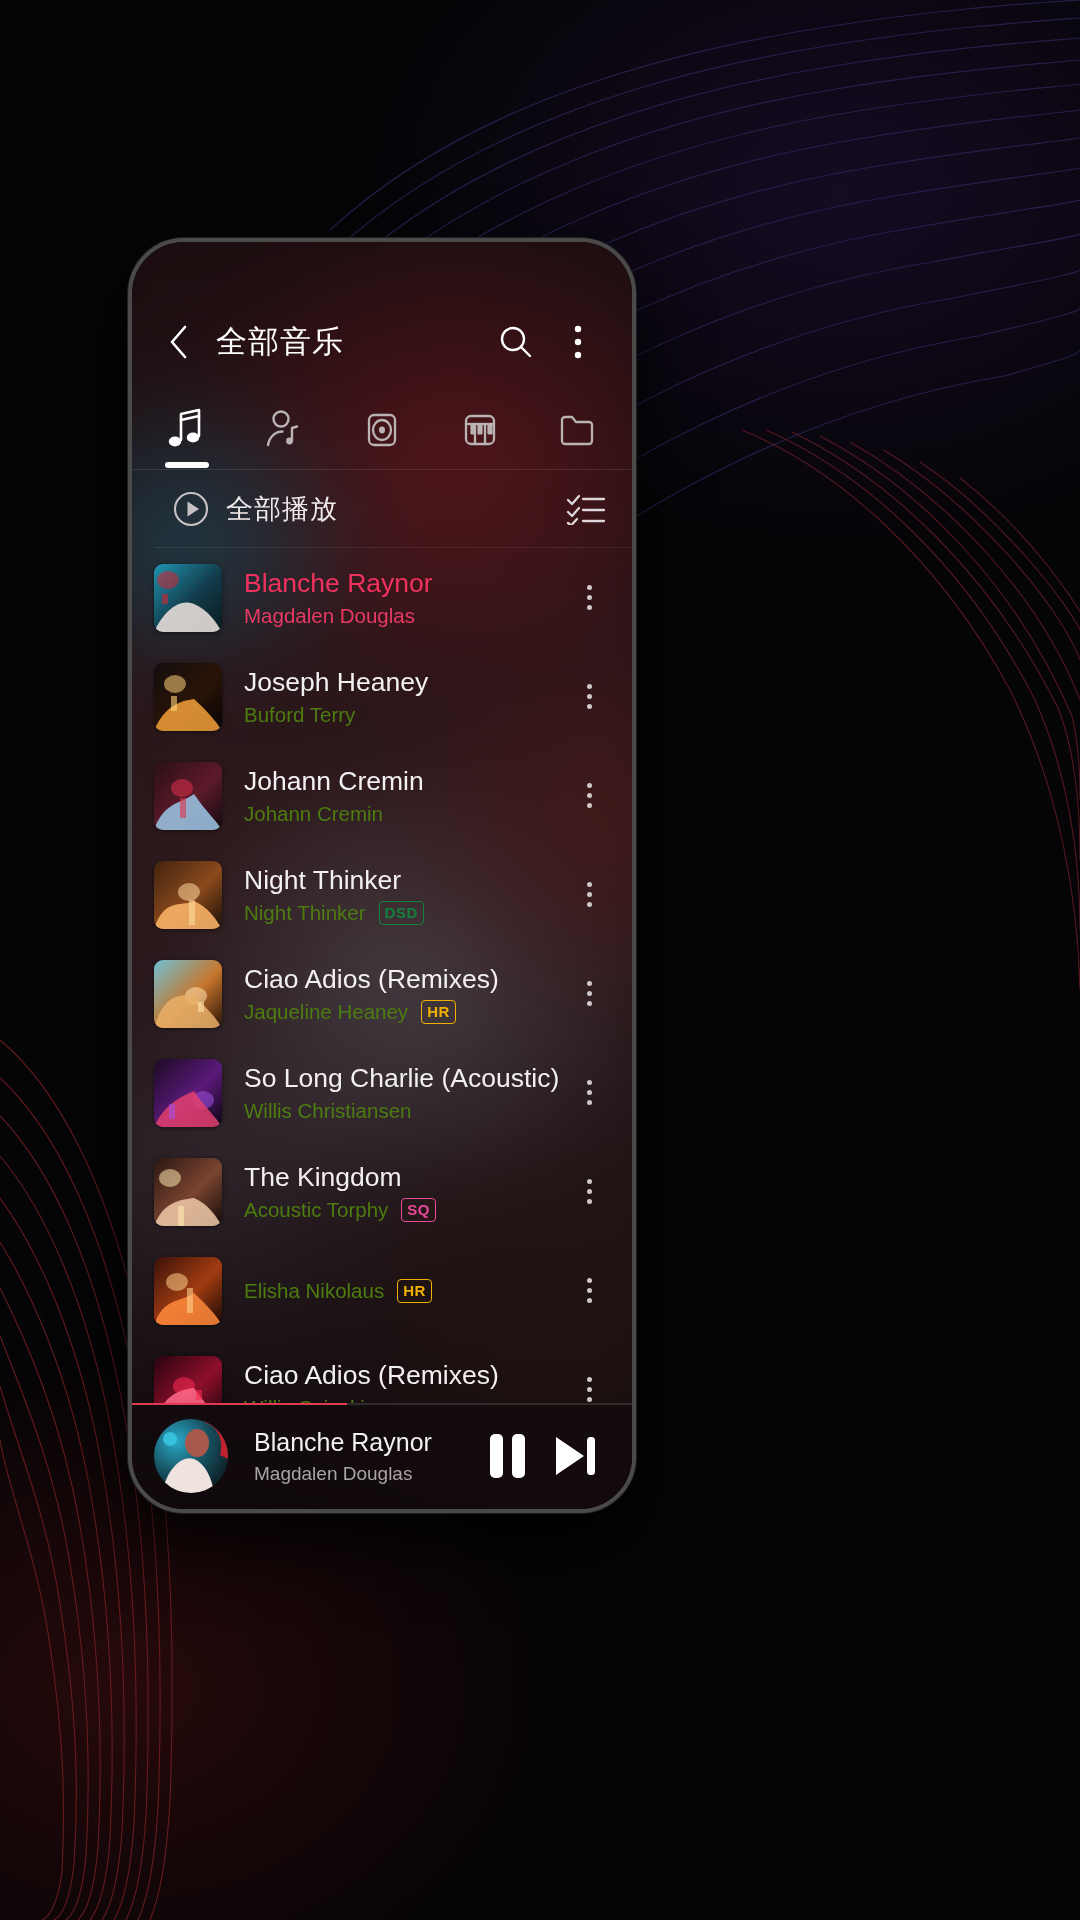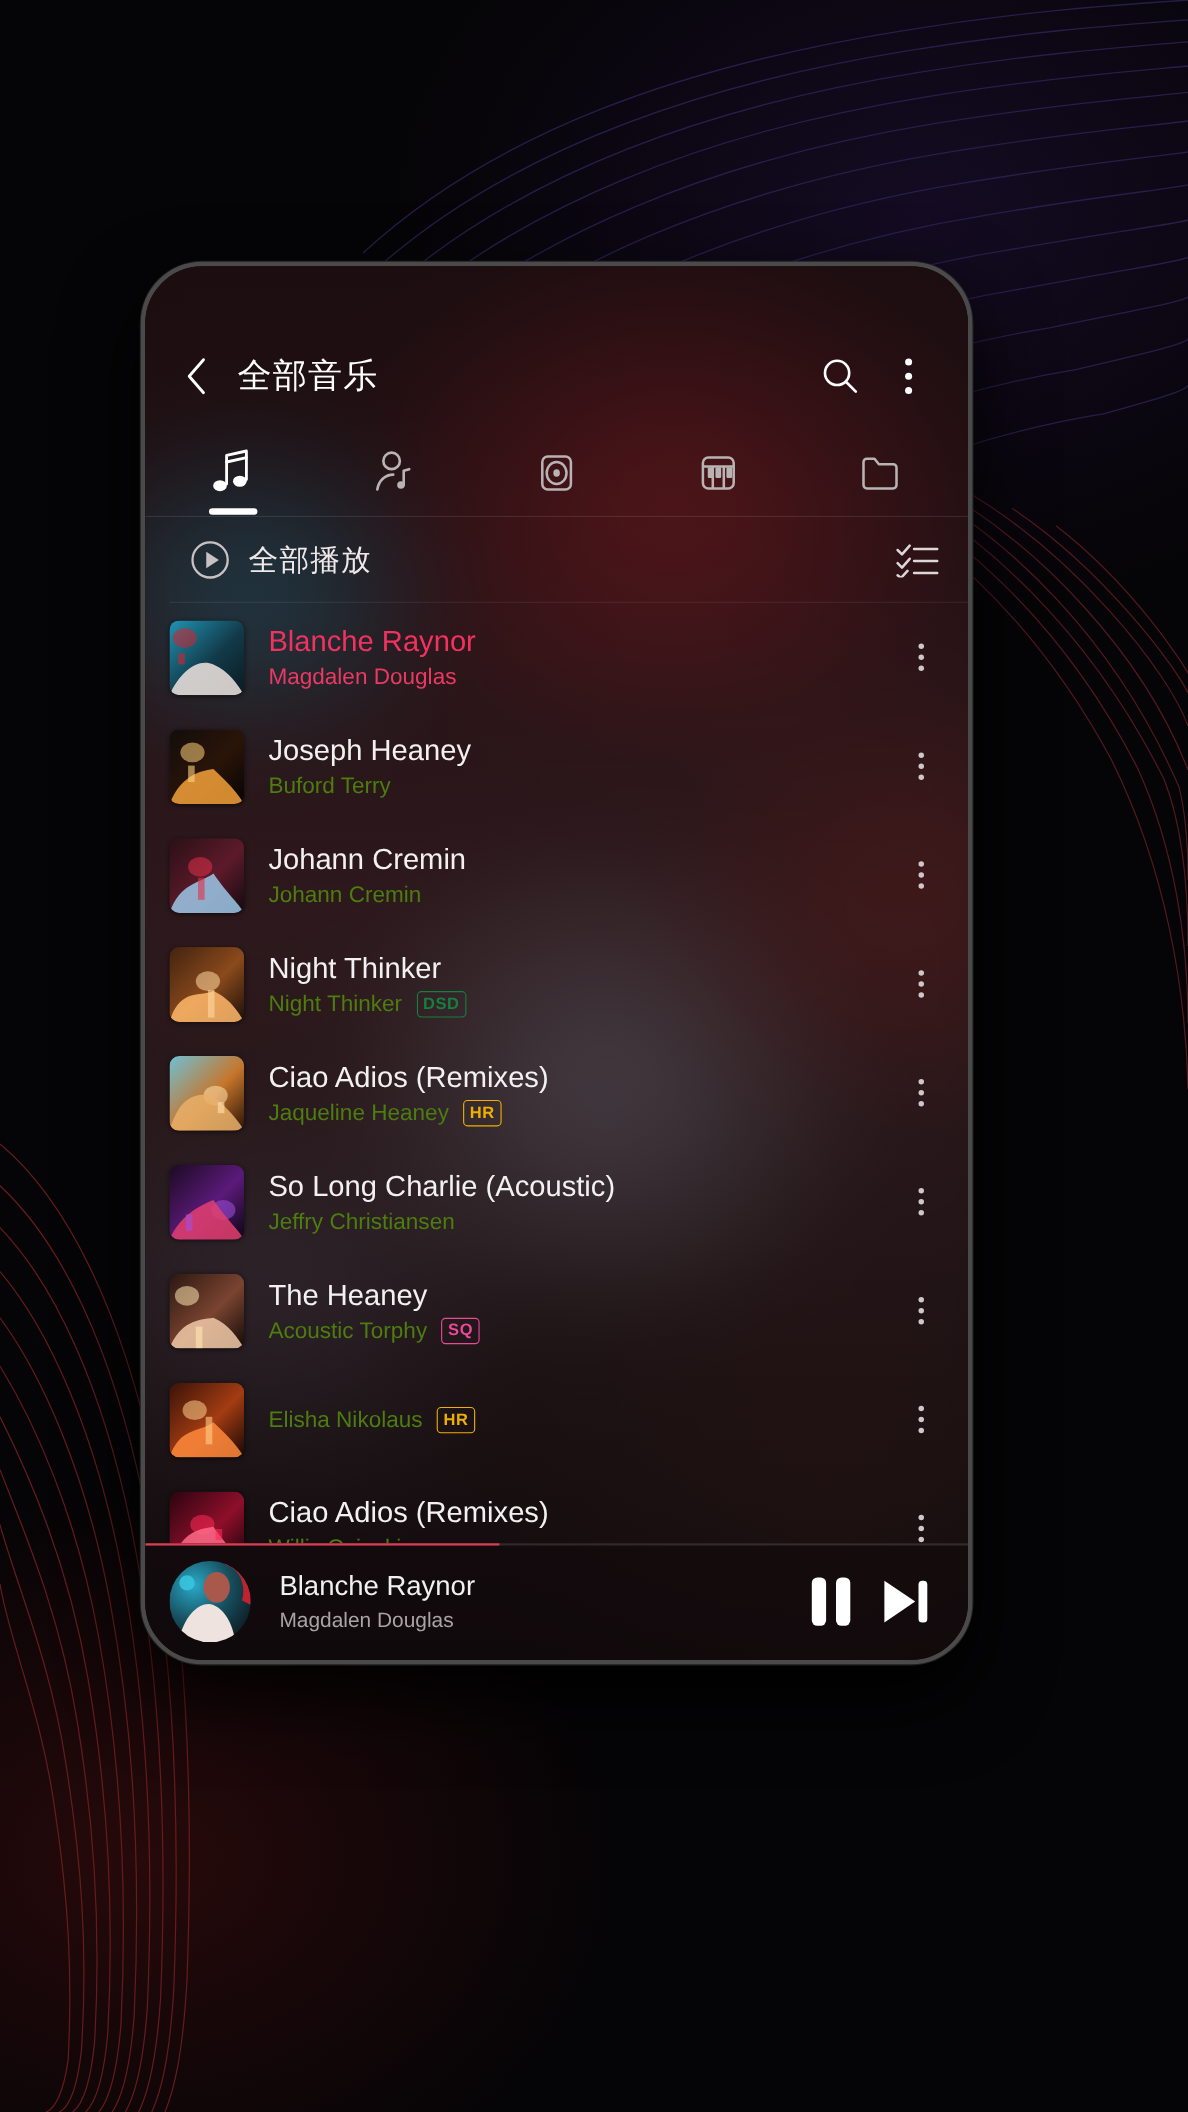--- a/index.html
+++ b/index.html
@@ -17,21 +17,21 @@
       radial-gradient(ellipse 700px 520px at 78% 10%, rgba(40,20,70,0.45), transparent 70%),
       radial-gradient(ellipse 620px 480px at 12% 88%, rgba(90,18,18,0.40), transparent 70%),
       #050406;
   }
   #wallpaper svg{ position:absolute; inset:0; width:1080px; height:1920px; }
 
   
   #phone{
     position:absolute;
     left:128px; top:238px;
-    width:756px; height:1275px;
+    width:508px; height:1275px;
     border-radius:56px;
     background:#111;
     border:4px solid #4a4a4a;
     box-shadow:0 0 0 1px #202020, 0 30px 70px rgba(0,0,0,0.85);
     overflow:hidden;
   }
   #screen{
     position:absolute; inset:0;
     border-radius:52px;
     overflow:hidden;
@@ -488,21 +488,21 @@
                 </defs>
     <rect width="68" height="68" fill="url(#ag5)"></rect>
     <ellipse cx="49" cy="41" rx="11" ry="9" fill="#a050e0" opacity="0.55"></ellipse>
     <path d="M0 68 C10 46,26 38,40 32 C54 52,62 58,68 68Z" fill="#e33f6e" opacity="0.85"></path>
     <rect x="15" y="45" width="6" height="15" fill="#a050e0" opacity="0.6"></rect>
   </svg>
             </div>
             <div class="rowtext">
               <div class="title">So Long Charlie (Acoustic)</div>
               <div class="subrow">
-                <div class="artist">Jeffry Christiansen</div>
+                <div class="artist">Willis Christiansen</div>
               </div>
             </div>
             <div class="more-btn">
               <i></i>
               <i></i>
               <i></i>
             </div>
           </div>
           <div class="row">
             <div class="art">
@@ -514,21 +514,21 @@
                     <stop offset="100%" stop-color="#130a07"></stop>
     </linearGradient>
                 </defs>
     <rect width="68" height="68" fill="url(#ag6)"></rect>
     <ellipse cx="16" cy="20" rx="11" ry="9" fill="#ffe7b0" opacity="0.55"></ellipse>
     <path d="M0 68 C10 43,26 42,40 40 C54 46,62 58,68 68Z" fill="#f0c9a8" opacity="0.85"></path>
     <rect x="24" y="48" width="6" height="20" fill="#ffe7b0" opacity="0.6"></rect>
   </svg>
             </div>
             <div class="rowtext">
-              <div class="title">The Heaney</div>
+              <div class="title">The Kingdom</div>
               <div class="subrow">
                 <div class="artist">Acoustic Torphy</div>
                 <span class="badge" style="color: #ec4899;">SQ</span>
               </div>
             </div>
             <div class="more-btn">
               <i></i>
               <i></i>
               <i></i>
             </div>

